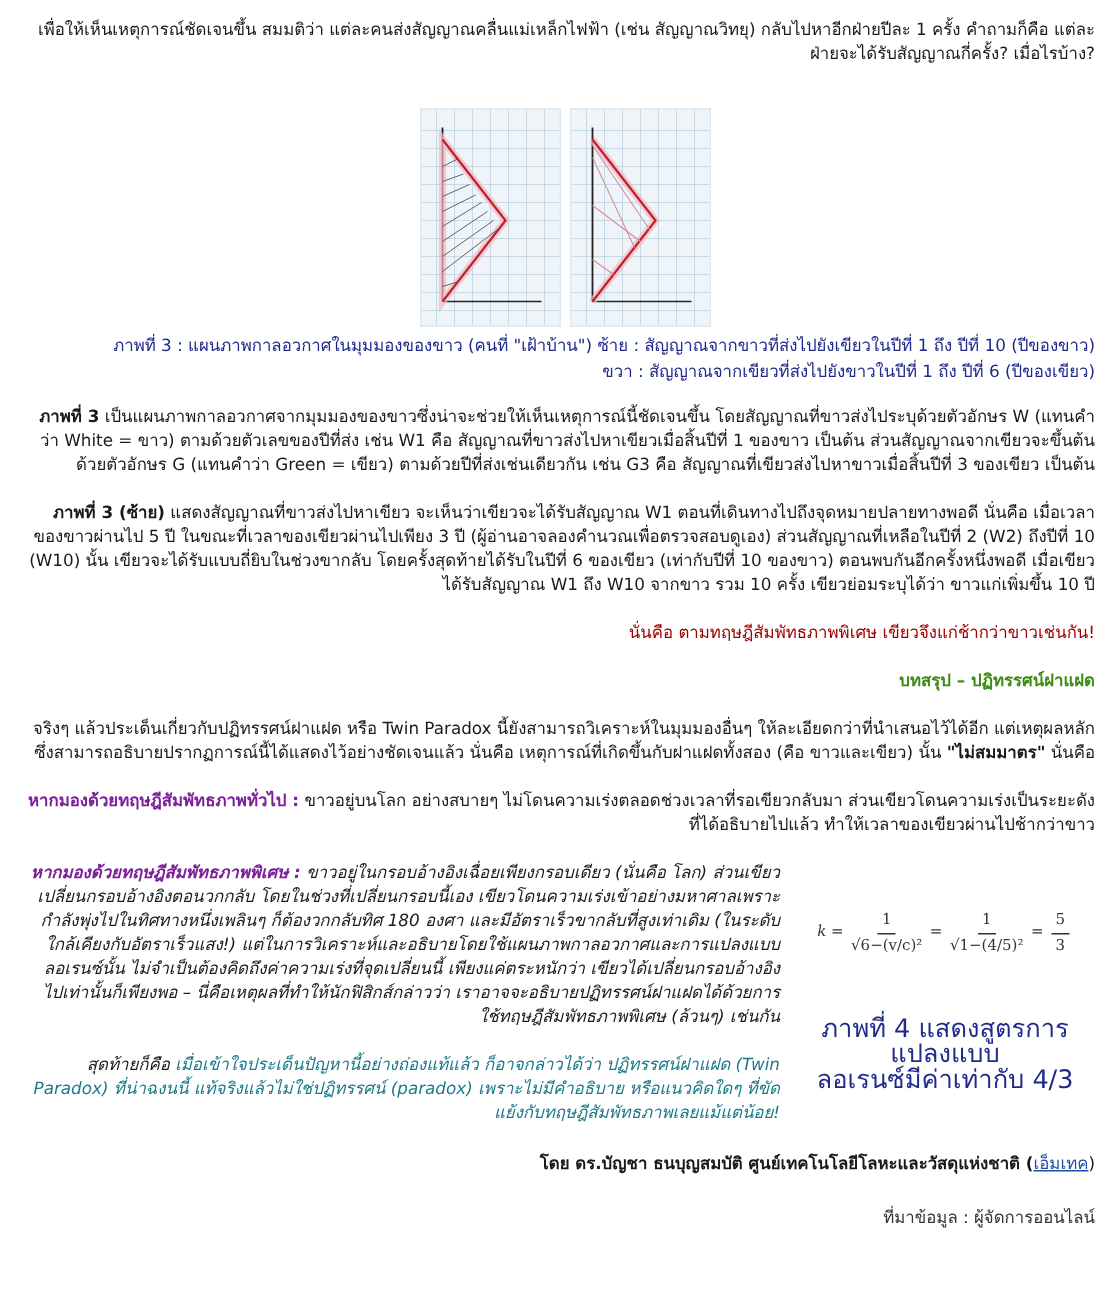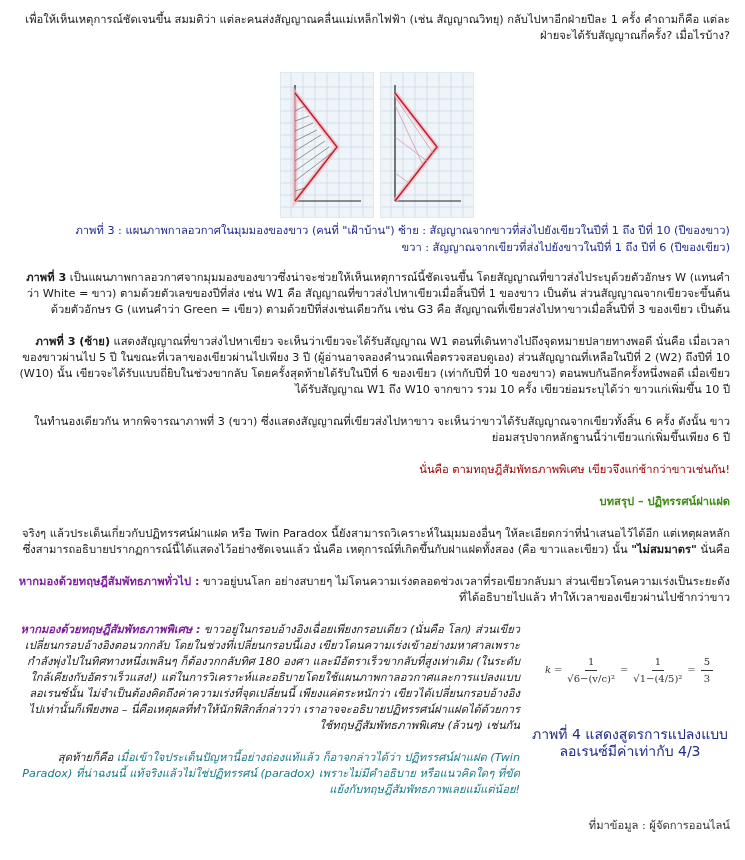--- a/index.html
+++ b/index.html
@@ -20,21 +20,21 @@
   .red { color: #a00000; }
   .green { color: #3d8b13; font-weight: bold; }
   .purple { color: #7d1f9a; font-weight: bold; }
   .teal { color: #1a7a8a; }
   .two-col { display: flex; justify-content: space-between; }
   .left-col { width: 502px; font-style: italic; }
   .right-col { width: 200px; text-align: center; padding-top: 8px; }
   .formula { height: 80px; display: flex; align-items: center; justify-content: center; font-family: "DejaVu Serif", serif; font-size: 10px; color: #333; }
   .frac { display: inline-flex; flex-direction: column; align-items: center; margin: 0 2px; }
   .frac .num { border-bottom: 1px solid #333; padding: 0 3px; }
-  .caption4 { color: #1f2a8a; margin-top: 16px; line-height: 17px; font-size: 14px; }
+  .caption4 { color: #1f2a8a; margin-top: 16px; line-height: 17px; font-size: 17px; }
   .author { text-align: right; margin-top: 18px; }
   .author a { color: #1f4fa8; text-decoration: underline; }
   .source { text-align: right; margin-top: 20px; color: #333; }
 </style>
 </head>
 <body>
 
 <div class="page">
 
   <p class="intro">เพื่อให้เห็นเหตุการณ์ชัดเจนขึ้น สมมติว่า แต่ละคนส่งสัญญาณคลื่นแม่เหล็กไฟฟ้า (เช่น สัญญาณวิทยุ) กลับไปหาอีกฝ่ายปีละ 1 ครั้ง คำถามก็คือ แต่ละฝ่ายจะได้รับสัญญาณกี่ครั้ง? เมื่อไรบ้าง?</p>
@@ -118,21 +118,20 @@
     <div class="caption3">
       <div>ภาพที่ 3 : แผนภาพกาลอวกาศในมุมมองของขาว (คนที่ "เฝ้าบ้าน") ซ้าย : สัญญาณจากขาวที่ส่งไปยังเขียวในปีที่ 1 ถึง ปีที่ 10 (ปีของขาว)</div>
       <div>ขวา : สัญญาณจากเขียวที่ส่งไปยังขาวในปีที่ 1 ถึง ปีที่ 6 (ปีของเขียว)</div>
     </div>
   </div>
 
   <p class="para"><b>ภาพที่ 3</b><span> เป็นแผนภาพกาลอวกาศจากมุมมองของขาวซึ่งน่าจะช่วยให้เห็นเหตุการณ์นี้ชัดเจนขึ้น โดยสัญญาณที่ขาวส่งไประบุด้วยตัวอักษร W (แทนคำว่า White = ขาว) ตามด้วยตัวเลขของปีที่ส่ง เช่น W1 คือ สัญญาณที่ขาวส่งไปหาเขียวเมื่อสิ้นปีที่ 1 ของขาว เป็นต้น ส่วนสัญญาณจากเขียวจะขึ้นต้นด้วยตัวอักษร G (แทนคำว่า Green = เขียว) ตามด้วยปีที่ส่งเช่นเดียวกัน เช่น G3 คือ สัญญาณที่เขียวส่งไปหาขาวเมื่อสิ้นปีที่ 3 ของเขียว เป็นต้น</span></p>
 
   <p class="para"><b>ภาพที่ 3 (ซ้าย)</b><span> แสดงสัญญาณที่ขาวส่งไปหาเขียว จะเห็นว่าเขียวจะได้รับสัญญาณ W1 ตอนที่เดินทางไปถึงจุดหมายปลายทางพอดี นั่นคือ เมื่อเวลาของขาวผ่านไป 5 ปี ในขณะที่เวลาของเขียวผ่านไปเพียง 3 ปี (ผู้อ่านอาจลองคำนวณเพื่อตรวจสอบดูเอง) ส่วนสัญญาณที่เหลือในปีที่ 2 (W2) ถึงปีที่ 10 (W10) นั้น เขียวจะได้รับแบบถี่ยิบในช่วงขากลับ โดยครั้งสุดท้ายได้รับในปีที่ 6 ของเขียว (เท่ากับปีที่ 10 ของขาว) ตอนพบกันอีกครั้งหนึ่งพอดี เมื่อเขียวได้รับสัญญาณ W1 ถึง W10 จากขาว รวม 10 ครั้ง เขียวย่อมระบุได้ว่า ขาวแก่เพิ่มขึ้น 10 ปี</span></p>
 
-  <p class="para">ในทำนองเดียวกัน หากพิจารณาภาพที่ 3 (ขวา) ซึ่งแสดงสัญญาณที่เขียวส่งไปหาขาว จะเห็นว่าขาวได้รับสัญญาณจากเขียวทั้งสิ้น 6 ครั้ง ดังนั้น ขาวย่อมสรุปจากหลักฐานนี้ว่าเขียวแก่เพิ่มขึ้นเพียง 6 ปี</p>
 
   <p class="para red">นั่นคือ ตามทฤษฎีสัมพัทธภาพพิเศษ เขียวจึงแก่ช้ากว่าขาวเช่นกัน!</p>
 
   <p class="para green">บทสรุป – ปฏิทรรศน์ฝาแฝด</p>
 
   <p class="para"><span>จริงๆ แล้วประเด็นเกี่ยวกับปฏิทรรศน์ฝาแฝด หรือ Twin Paradox นี้ยังสามารถวิเคราะห์ในมุมมองอื่นๆ ให้ละเอียดกว่าที่นำเสนอไว้ได้อีก แต่เหตุผลหลักซึ่งสามารถอธิบายปรากฏการณ์นี้ได้แสดงไว้อย่างชัดเจนแล้ว นั่นคือ เหตุการณ์ที่เกิดขึ้นกับฝาแฝดทั้งสอง (คือ ขาวและเขียว) นั้น </span><b>"ไม่สมมาตร"</b><span> นั่นคือ</span></p>
 
   <p class="para"><span class="purple">หากมองด้วยทฤษฎีสัมพัทธภาพทั่วไป :</span><span> ขาวอยู่บนโลก อย่างสบายๆ ไม่โดนความเร่งตลอดช่วงเวลาที่รอเขียวกลับมา ส่วนเขียวโดนความเร่งเป็นระยะดังที่ได้อธิบายไปแล้ว ทำให้เวลาของเขียวผ่านไปช้ากว่าขาว</span></p>
 
   <div class="two-col">
@@ -159,16 +158,17 @@
           <span>3</span>
         </span>
       </div>
       <div class="caption4">
         <div>ภาพที่ 4 แสดงสูตรการแปลงแบบ</div>
         <div>ลอเรนซ์มีค่าเท่ากับ 4/3</div>
       </div>
     </div>
   </div>
 
+  <p class="author"><b><span>โดย ดร.บัญชา ธนบุญสมบัติ ศูนย์เทคโนโลยีโลหะและวัสดุแห่งชาติ (</span></b><a href="#">เอ็มเทค</a><span>)</span></p>
 
   <p class="source">ที่มาข้อมูล : ผู้จัดการออนไลน์</p>
 
 </div>
 
 </body></html>

